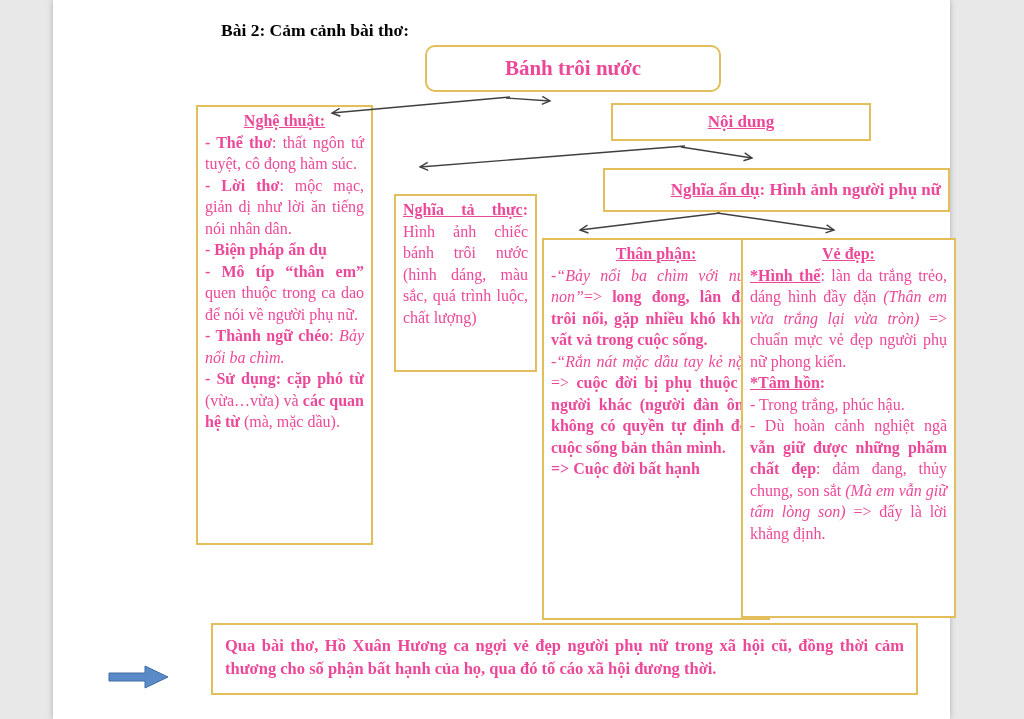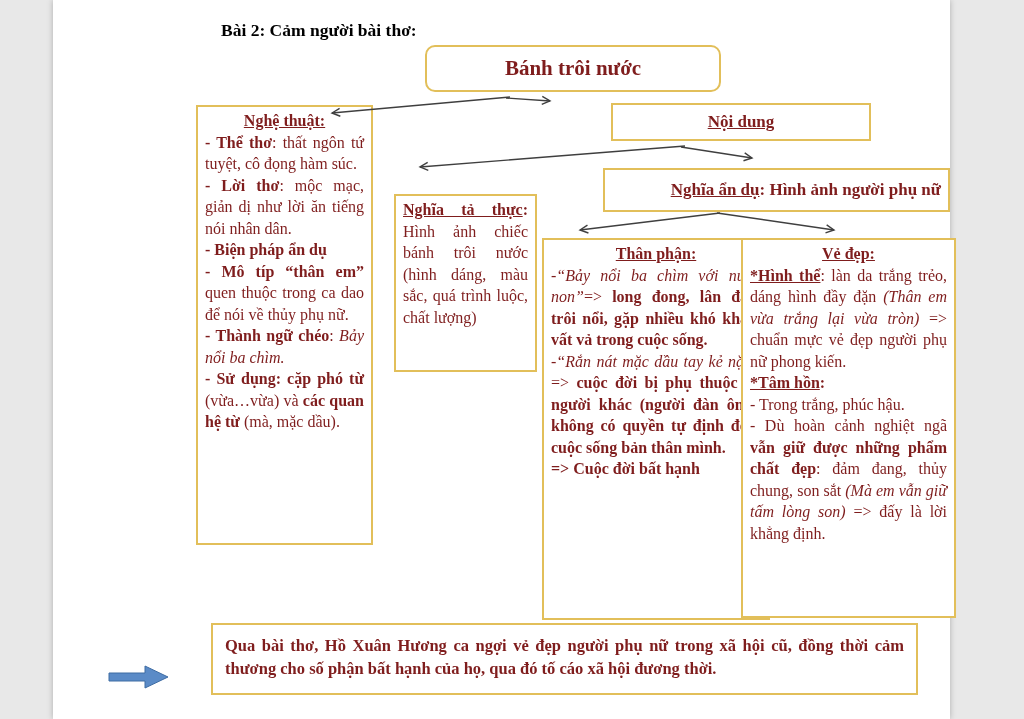--- a/index.html
+++ b/index.html
@@ -21,21 +21,21 @@
     position:absolute;left:53px;top:0;width:897px;height:719px;
     background:#ffffff;box-shadow:0 0 6px rgba(0,0,0,.25);
   }
   .title{
     position:absolute;left:168px;top:20px;
     font-size:17.5px;font-weight:bold;color:#000;white-space:nowrap;
   }
   .box{
     position:absolute;box-sizing:border-box;background:#fff;
     border:2px solid var(--gold);
-    font-size:16px;line-height:21.5px;color:#7f1d1d;
+    font-size:16px;line-height:21.5px;color:#ec4899;
     padding:3px 7px;
   }
   .box .para{text-align:justify;}
   .box .para.center{text-align:center;}
   .b{font-weight:bold;}
   .i{font-style:italic;}
   .u{text-decoration:underline;}
   .root{
     left:372px;top:45px;width:296px;height:47px;border-radius:10px;
     display:flex;align-items:center;justify-content:center;
@@ -70,32 +70,32 @@
     position:absolute;left:108px;top:664px;width:62px;height:26px;
     pointer-events:none;
   }
 </style>
 </head>
 <body>
 
 <div class="stage">
   <div class="page">
 
-    <div class="title">Bài 2: Cảm người bài thơ:</div>
+    <div class="title">Bài 2: Cảm cảnh bài thơ:</div>
 
     <div class="box root">
       <span>Bánh trôi nước</span>
     </div>
 
     <div class="box art">
         <div class="para center"><span class="b u">Nghệ thuật:</span></div>
         <div class="para"><span class="b">- Thể thơ</span><span>: thất ngôn tứ tuyệt, cô đọng hàm súc.</span></div>
         <div class="para"><span class="b">- Lời thơ</span><span>: mộc mạc, giản dị như lời ăn tiếng nói nhân dân.</span></div>
         <div class="para"><span class="b">- Biện pháp ẩn dụ</span></div>
-        <div class="para"><span class="b">- Mô típ “thân em”</span><span> quen thuộc trong ca dao để nói về thủy phụ nữ.</span></div>
+        <div class="para"><span class="b">- Mô típ “thân em”</span><span> quen thuộc trong ca dao để nói về người phụ nữ.</span></div>
         <div class="para"><span class="b">- Thành ngữ chéo</span><span>: </span><span class="i">Bảy nổi ba chìm.</span></div>
         <div class="para"><span class="b">- Sử dụng: cặp phó từ</span><span> (vừa…vừa) và </span><span class="b">các quan hệ từ</span><span> (mà, mặc dầu).</span></div>
       </div>
 
     <div class="box content-box">
         <div class="para center"><span class="b u">Nội dung</span></div>
       </div>
 
     <div class="box literal">
         <div class="para"><span class="b u">Nghĩa tả thực</span><span class="b">: </span><span>Hình ảnh chiếc bánh trôi nước (hình dáng, màu sắc, quá trình luộc, chất lượng)</span></div>

